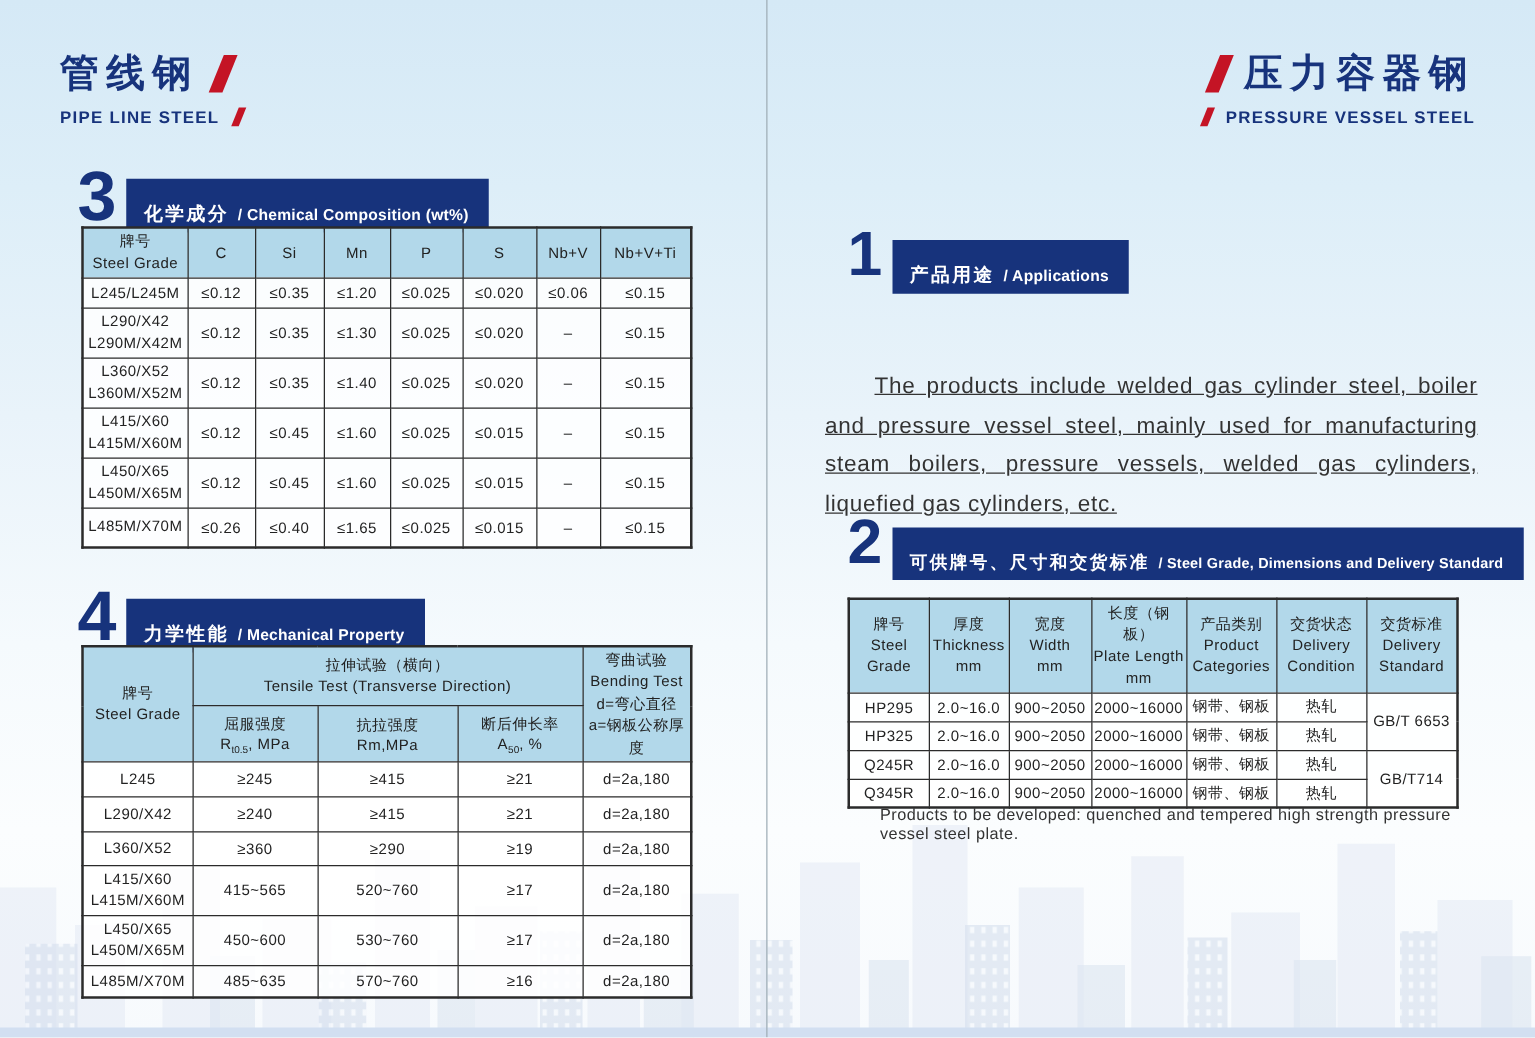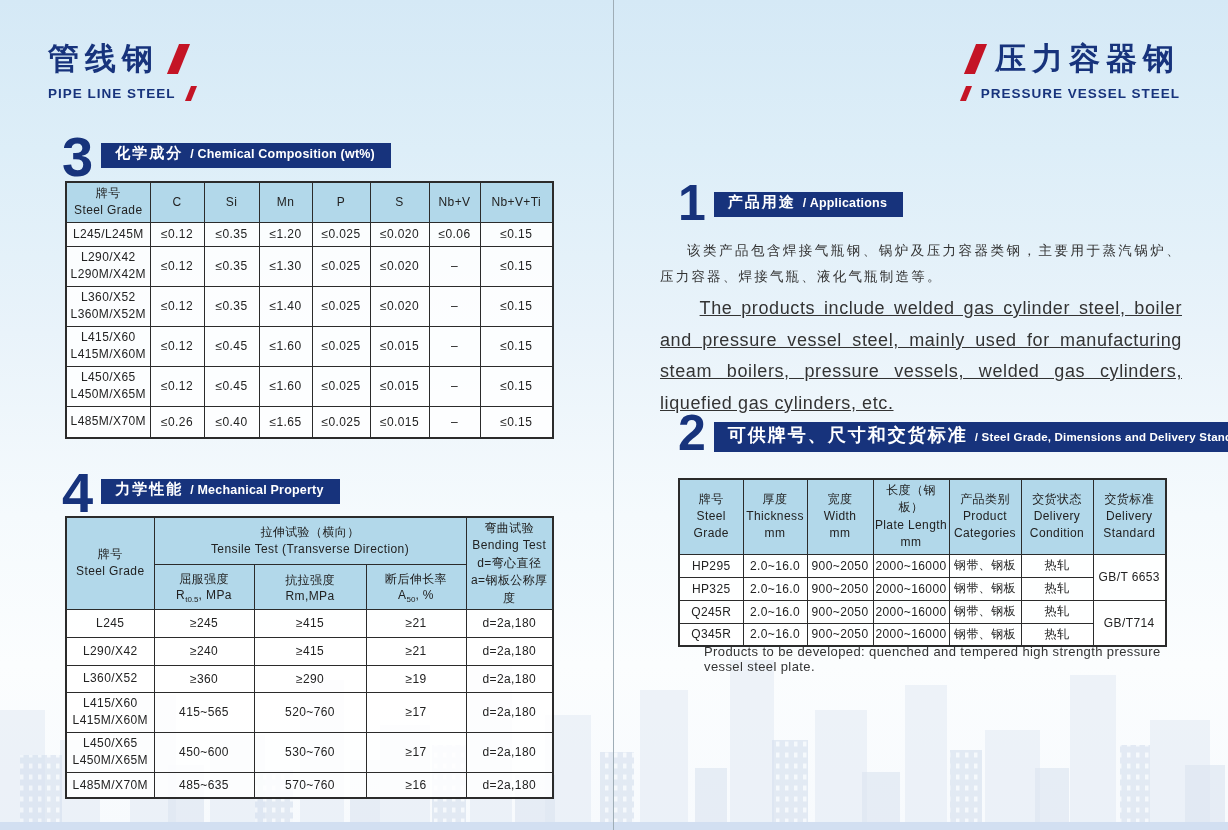--- a/index.html
+++ b/index.html
@@ -24,21 +24,21 @@
   .hdr-sub-row { display:flex; align-items:center; gap:12px; margin-top:6px; }
   .hdr-right .hdr-sub-row { justify-content:flex-end; }
   .hdr-sub { font-size:13.5px; font-weight:bold; color:#17337c; letter-spacing:1px; }
   .slash-big { display:inline-block; width:11px; height:30px; background:#c41425; transform:skewX(-22deg); }
   .slash-small { display:inline-block; width:6px; height:15px; background:#c41425; transform:skewX(-22deg); }
 
   
   .sec { position:absolute; display:flex; align-items:flex-start; }
   .sec-num { font-size:56px; font-weight:bold; color:#17337c; line-height:0.82; margin-right:8px; font-family:"Liberation Sans", sans-serif; }
   .sec-num-sm { font-size:50px; }
-  .sec-banner { margin-top:9px; background:#17337c; color:#ffffff; padding:1px 16px 5px 14px; display:flex; align-items:baseline; gap:7px; white-space:nowrap; }
+  .sec-banner { margin-top:9px; background:#17337c; color:#ffffff; padding:19px 16px 5px 14px; display:flex; align-items:baseline; gap:7px; white-space:nowrap; }
   .sec-banner .cn { font-size:15px; font-weight:bold; letter-spacing:2px; }
   .sec-banner .en { font-size:12.5px; font-weight:bold; letter-spacing:0.2px; }
 
   
   table { border-collapse:collapse; table-layout:fixed; }
   .dtable { position:absolute; border:2px solid #2b2b2b; }
   .dtable th, .dtable td {
     border:1px solid #2b2b2b; text-align:center; vertical-align:middle;
     font-size:12px; color:#222; padding:2px 1px; letter-spacing:0.4px;
   }
@@ -323,28 +323,27 @@
     </div>
 
     <div class="sec" style="left:64px; top:183px;">
       <span class="sec-num sec-num-sm">1</span>
       <span class="sec-banner">
         <span class="cn">产品用途</span>
         <span class="en">/ Applications</span>
       </span>
     </div>
 
-    <div class="para para-cn" style="left:46px; top:238px; width:522px;">该类产品包含焊接气瓶钢、锅炉及压力容器类钢，主要用于蒸汽锅炉、压力容器、焊接气瓶、液化气瓶制造等。</div>
 
     <div class="para para-en" style="left:46px; top:293px; width:522px;">The products include welded gas cylinder steel, boiler and pressure vessel steel, mainly used for manufacturing steam boilers, pressure vessels, welded gas cylinders, liquefied gas cylinders, etc.</div>
 
     <div class="sec" style="left:64px; top:413px;">
       <span class="sec-num sec-num-sm">2</span>
       <span class="sec-banner">
-        <span class="cn" style="font-size:18px;">可供牌号、尺寸和交货标准</span>
+        <span class="cn" style="font-size:14px;">可供牌号、尺寸和交货标准</span>
         <span class="en" style="font-size:11.5px;">/ Steel Grade, Dimensions and Delivery Standard</span>
       </span>
     </div>
 
     <table class="dtable" style="left:64px; top:478px; width:487px;">
       <colgroup>
         <col style="width:64px">
           <col style="width:64px">
           <col style="width:66px">
           <col style="width:76px">

